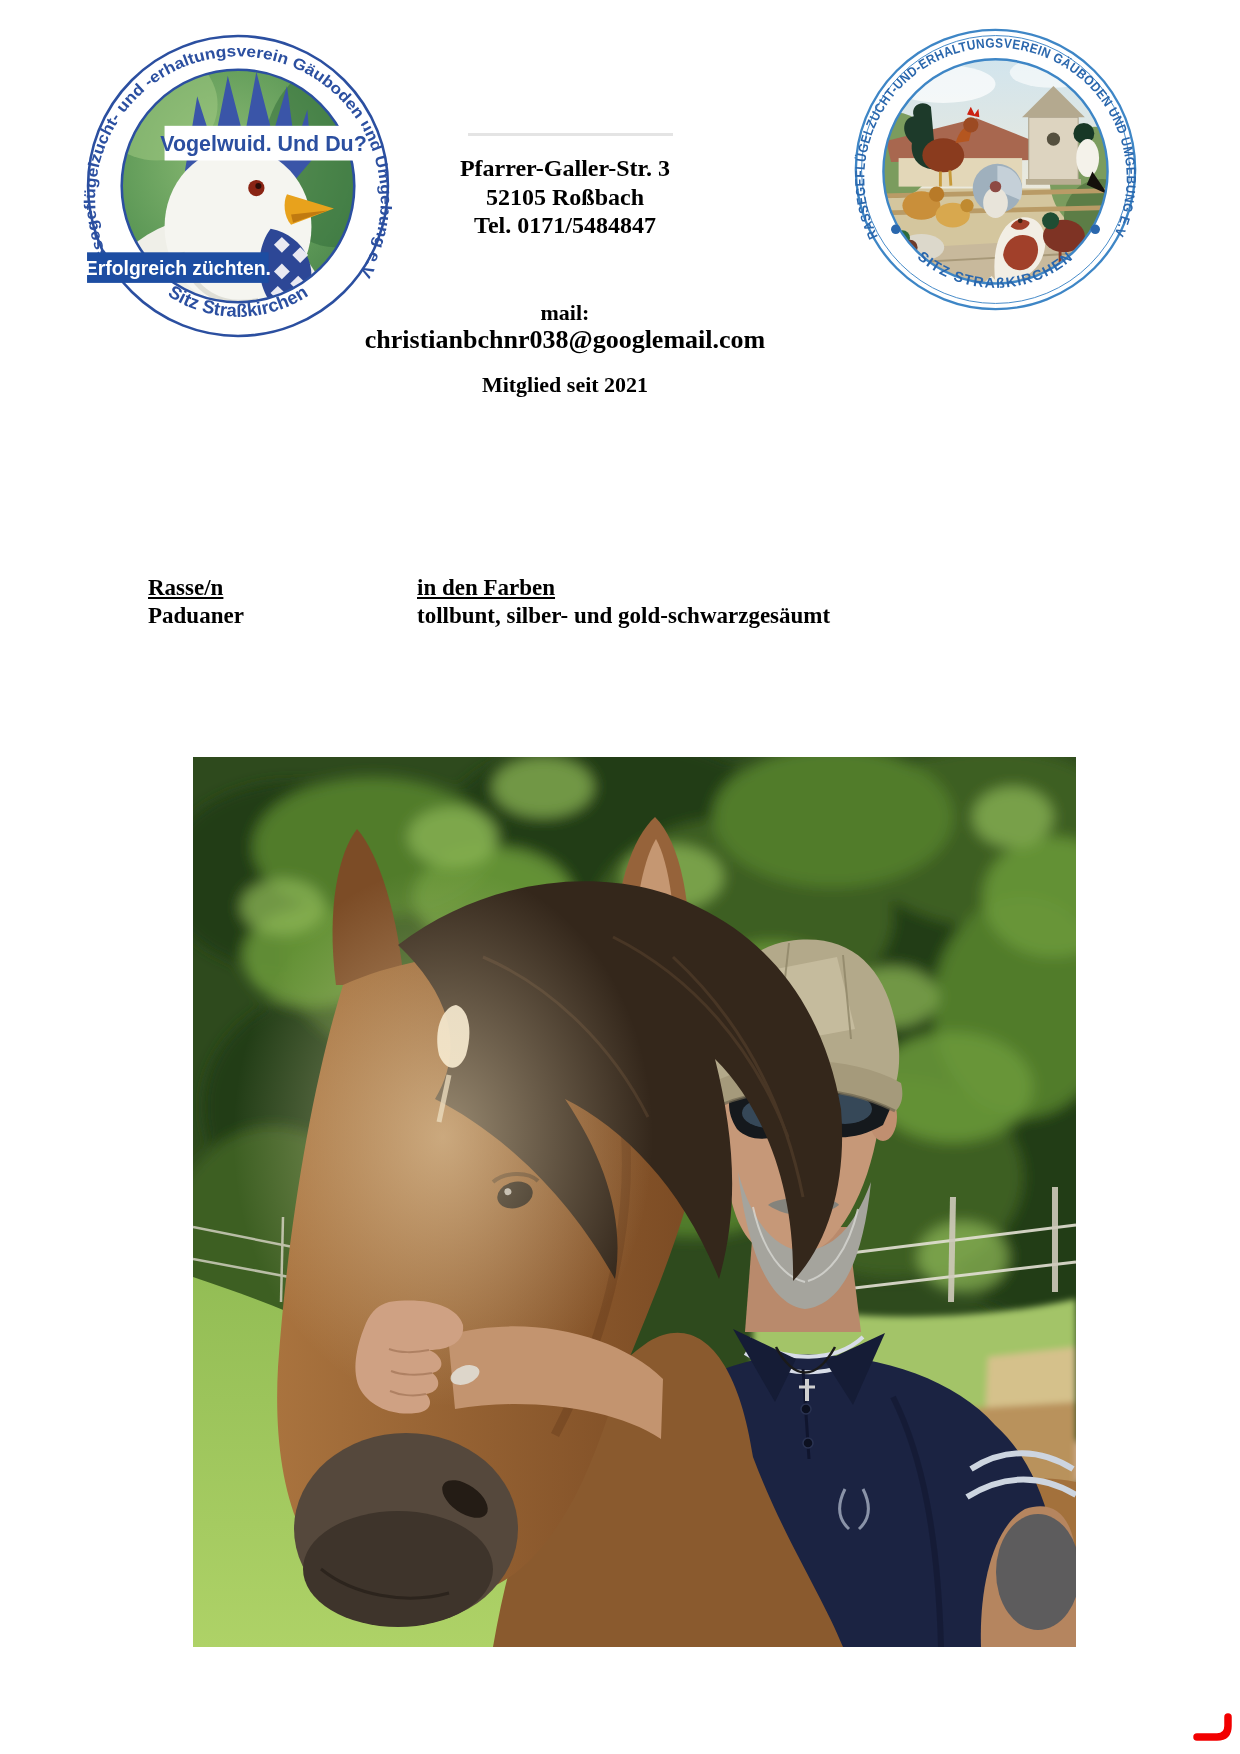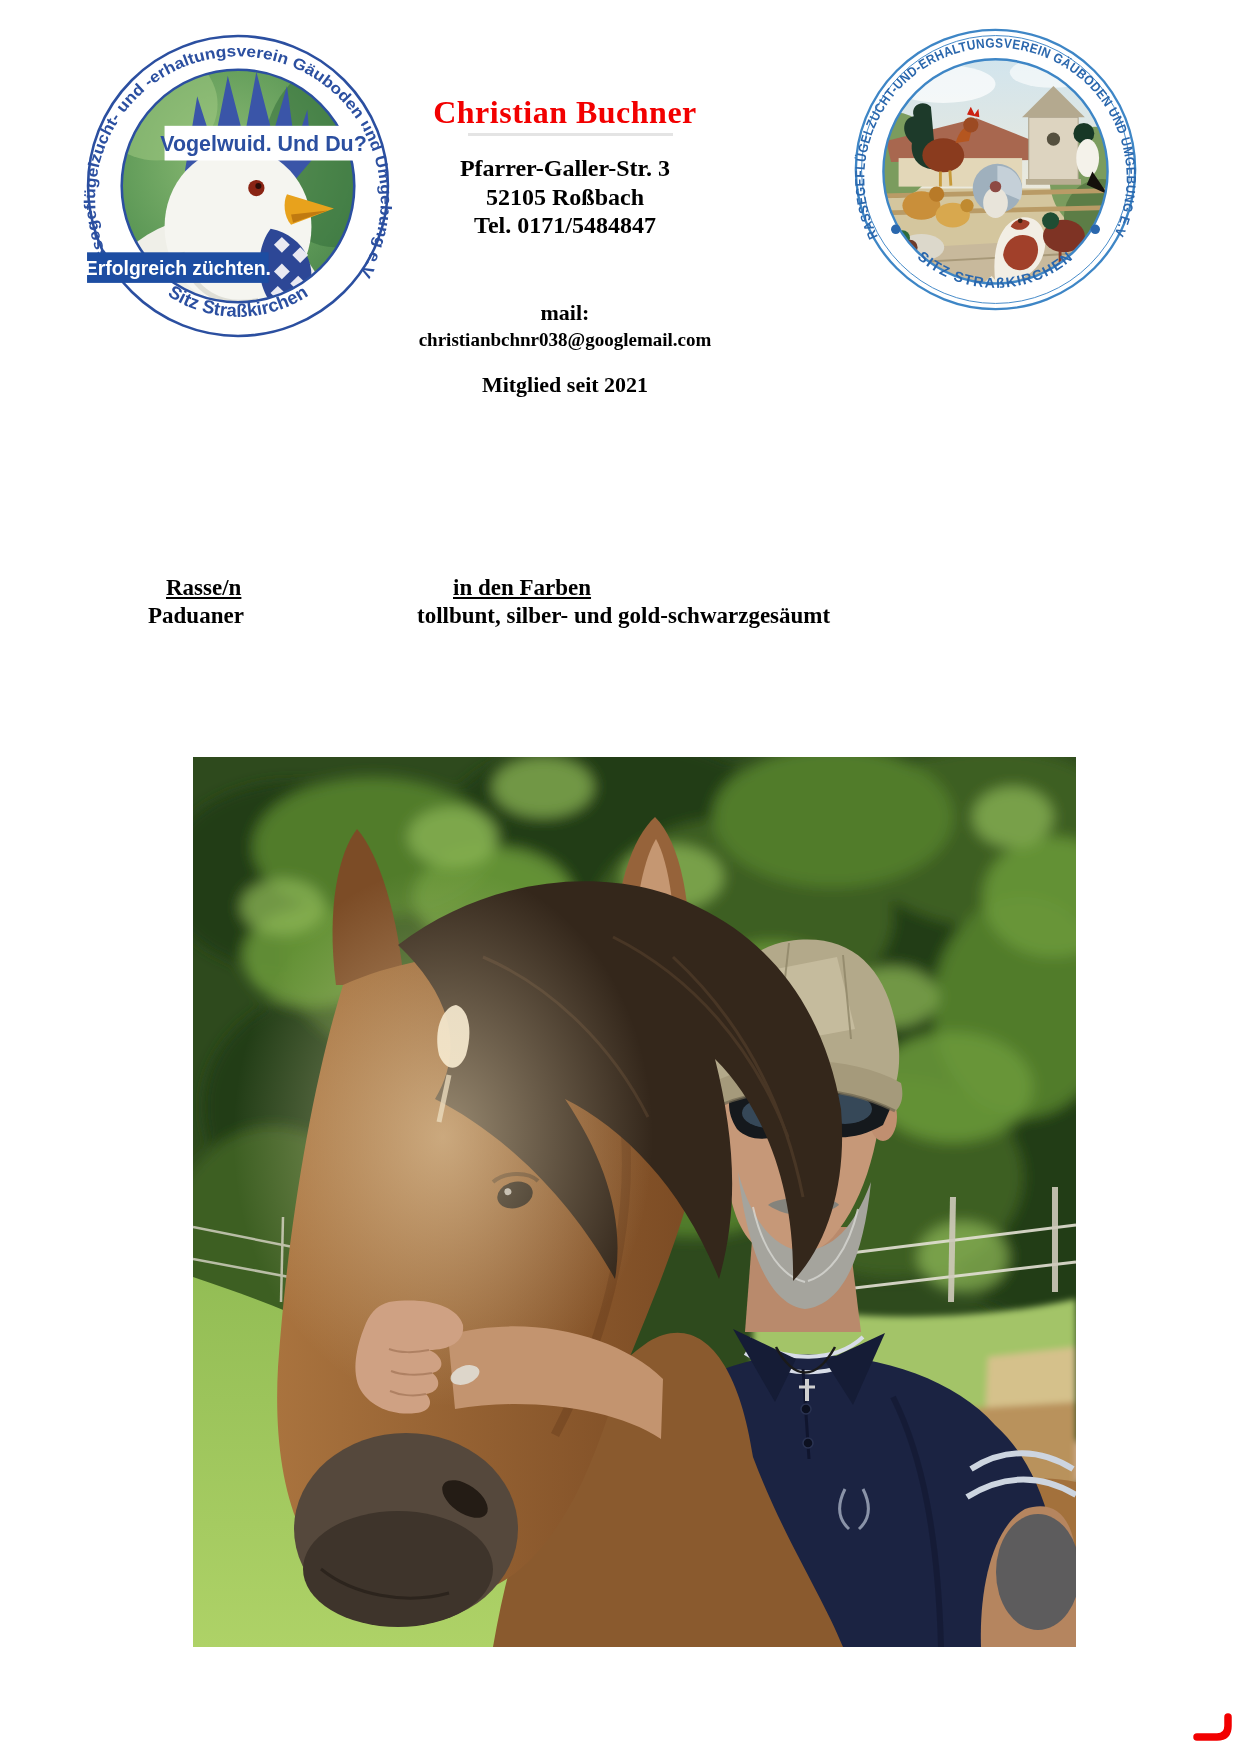--- a/index.html
+++ b/index.html
@@ -5,27 +5,27 @@
   html,body{margin:0;padding:0;background:#888;}
   .page{position:relative;width:1240px;height:1754px;background:#ffffff;overflow:hidden;
         font-family:"Liberation Serif",serif;color:#000;}
   .abs{position:absolute;}
   .centercol{left:300px;width:530px;text-align:center;}
   .title{top:94px;font-size:32px;font-weight:bold;color:#f20000;letter-spacing:.5px;}
   .smudge{left:468px;top:133px;width:205px;height:3px;background:#d9d9d9;opacity:.7;}
   .address{top:154px;font-size:24px;font-weight:bold;line-height:28.5px;}
   .mailblock{top:300px;font-weight:bold;}
   .maillabel{font-size:22px;line-height:26px;}
-  .mailaddr{font-size:19px;line-height:27px;text-align:center;}
+  .mailaddr{font-size:26px;line-height:27px;text-align:center;}
   .member{top:372px;font-size:22px;font-weight:bold;}
   .breeds{left:148px;top:574px;font-size:23px;font-weight:bold;line-height:28px;white-space:nowrap;}
   .brow{display:block;}
   .bcol1{display:inline-block;width:269px;}
   .bcol2{display:inline-block;width:620px;}
-  .u{text-decoration:underline;margin-left:18px;}
+  .u{text-decoration:underline;}
   .logo{overflow:visible;}
   svg text{font-family:"Liberation Sans",sans-serif;}
 </style>
 </head>
 <body>
 
 <div class="page">
 
   <svg class="abs logo" style="left:85px;top:33px;" width="306" height="306" viewBox="0 0 300 300">
     <defs>
@@ -185,21 +185,20 @@
     <text font-size="14" font-weight="bold" fill="#2a67ad" letter-spacing=".5">
       <textPath href="#rarcTop" startOffset="50%" text-anchor="middle" textLength="560" lengthAdjust="spacingAndGlyphs">RASSEGEFLÜGELZUCHT-UND-ERHALTUNGSVEREIN GÄUBODEN UND UMGEBUNG E.V.</textPath>
     </text>
     <text font-size="15" font-weight="bold" fill="#2a67ad" letter-spacing="1.5">
       <textPath href="#rarcBot" startOffset="50%" text-anchor="middle">SITZ STRAßKIRCHEN</textPath>
     </text>
     <circle cx="45" cy="213" r="5" fill="#2a67ad"></circle>
     <circle cx="255" cy="213" r="5" fill="#2a67ad"></circle>
   </svg>
 
-  <div class="abs centercol title">Christian Buchner</div>
   <div class="abs smudge"></div>
 
   <div class="abs centercol address">
     <div>Pfarrer-Galler-Str. 3</div>
     <div>52105 Roßbach</div>
     <div>Tel. 0171/5484847</div>
   </div>
 
   <div class="abs centercol mailblock">
     <div class="maillabel">mail:</div>

